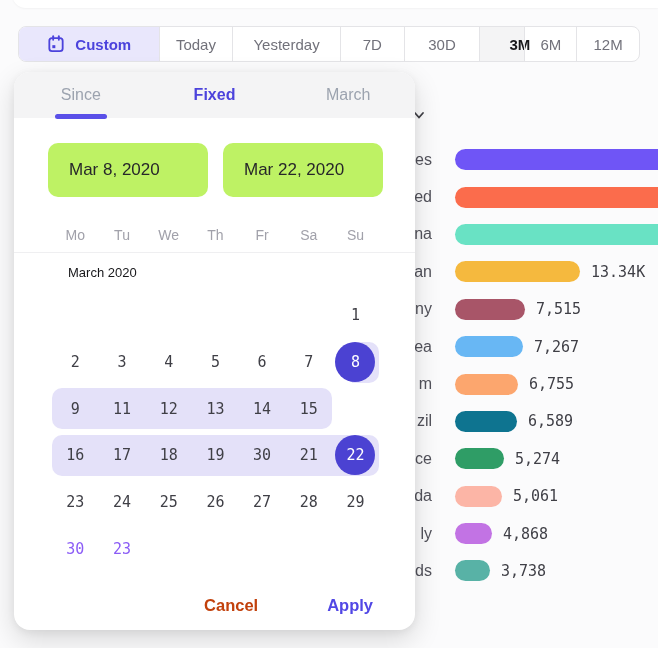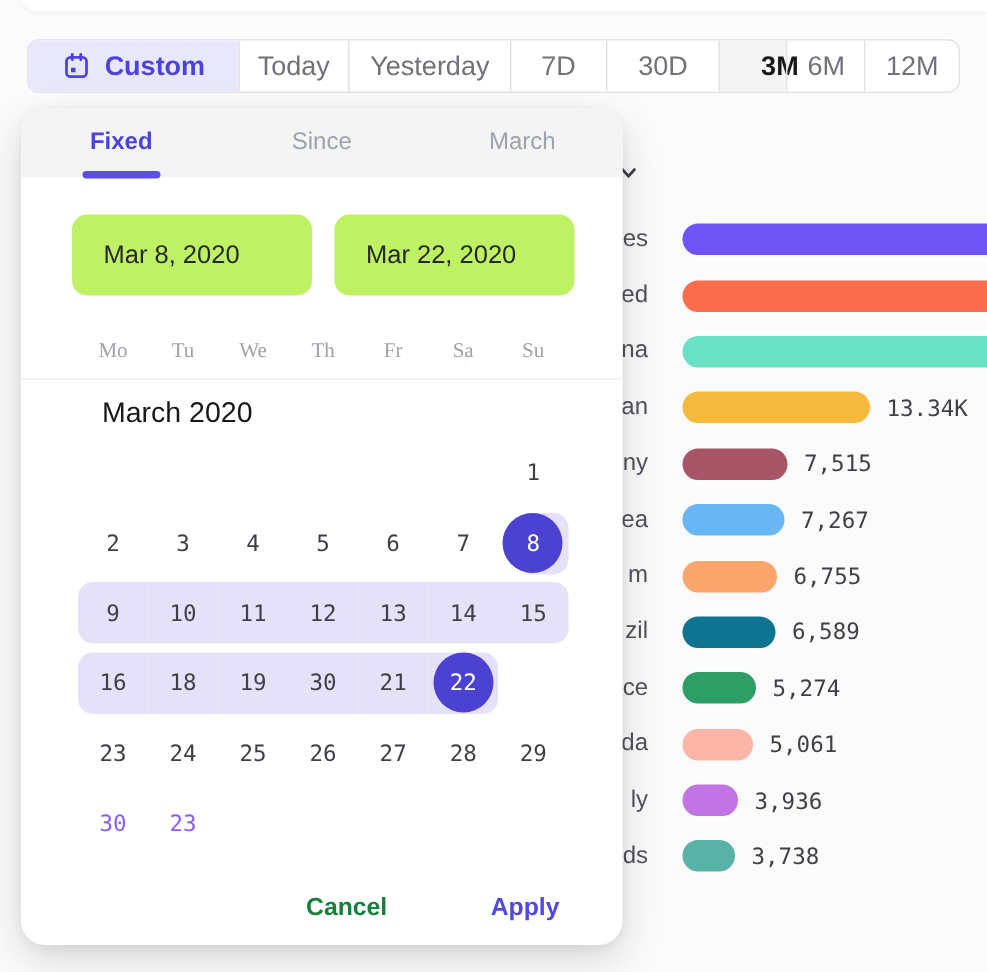--- a/index.html
+++ b/index.html
@@ -18,21 +18,21 @@
     box-shadow:0 1px 2px rgba(0,0,0,0.04);
   }
 
   
   .toolbar{
     position:absolute;left:18px;top:26px;height:36px;width:622px;
     background:#FFFFFF;border:1px solid #E4E4E7;border-radius:8px;
     display:flex;align-items:stretch;box-sizing:border-box;overflow:hidden;
   }
   .seg{display:flex;align-items:center;justify-content:center;box-sizing:border-box;
-    font-size:18px;color:#71717A;cursor:pointer;white-space:nowrap;}
+    font-size:15px;color:#71717A;cursor:pointer;white-space:nowrap;}
   .seg-custom{width:140px;background:#E9E7FC;color:#4C43DC;font-weight:700;gap:9px;}
   .preset{border-left:1px solid #E4E4E7;}
   .preset:nth-of-type(2){width:74px;}
   .preset:nth-of-type(3){width:108px;}
   .preset:nth-of-type(4){width:64px;}
   .preset:nth-of-type(5){width:76px;}
   .preset:nth-of-type(6){width:45px;padding-left:35px;}
   .preset:nth-of-type(7){width:52px;}
   .preset:nth-of-type(8){width:63px;}
   .preset.selected{background:#F4F4F5;color:#18181B;font-weight:700;}
@@ -65,44 +65,44 @@
 
   .date-input{
     position:absolute;width:160px;height:54px;background:#bef264;border-radius:10px;
     display:flex;align-items:center;padding-left:21px;box-sizing:border-box;
     font-size:17px;color:#27272A;font-weight:500;cursor:text;
   }
   .date-input.start{left:34px;top:71px;}
   .date-input.end{left:209px;top:71px;}
 
   .weekdays{position:absolute;left:38px;top:155px;width:327px;display:flex;}
-  .weekday{width:46.7px;text-align:center;font-size:14px;color:#A1A1AA;font-family:Liberation Serif, serif;}
+  .weekday{width:46.7px;text-align:center;font-size:14px;color:#A1A1AA;}
   .weekday-divider{position:absolute;left:0;top:180px;width:100%;height:1px;background:#EFEFF1;}
 
-  .month-title{position:absolute;left:54px;top:193px;font-size:19px;color:#18181B;font-weight:500;}
+  .month-title{position:absolute;left:54px;top:193px;font-size:13px;color:#18181B;font-weight:500;}
 
   .grid{position:absolute;left:38px;top:220px;width:327px;}
   .grid-week{display:flex;height:46.7px;}
   .cell{position:relative;width:46.7px;height:46.7px;display:flex;align-items:center;
     justify-content:center;cursor:pointer;}
   .cell.empty{cursor:default;}
   .band{position:absolute;top:3px;bottom:2.7px;left:0;right:0;background:#E4E1F9;}
   .band.rl{border-top-left-radius:10px;border-bottom-left-radius:10px;}
   .band.rr{border-top-right-radius:10px;border-bottom-right-radius:10px;}
   .band.half{left:42%;}
   .daynum{position:relative;font-size:15px;color:#3F3F46;z-index:2;
     width:40px;height:40px;display:flex;align-items:center;justify-content:center;}
   .cell.selected .daynum{background:#4B42D2;border-radius:50%;color:#FFFFFF;}
   .cell.muted .daynum{color:#8b5cf6;}
 
   .popup-footer{position:absolute;left:0;right:0;top:508px;height:50px;
     display:flex;align-items:center;justify-content:flex-end;gap:57px;padding-right:36px;}
   .btn{font-size:16.5px;font-weight:700;cursor:pointer;background:none;border:none;
     font-family:"Liberation Sans",sans-serif;}
-  .btn.cancel{color:#15803d;}
+  .btn.cancel{color:#c2410c;}
   .btn.apply{color:#5147E5;}
 </style>
 </head>
 <body>
 
 <div class="top-card-edge"></div>
 
 <div class="toolbar">
   <div class="seg seg-custom">
     <span class="cal-icon">
@@ -169,39 +169,39 @@
       <div class="chart-value mono">5,274</div>
     </div>
     <div class="chart-row">
       <div class="chart-label">da</div>
       <div class="bar" style="background: rgb(252, 181, 166); width: 47px;"></div>
       <div class="chart-value mono">5,061</div>
     </div>
     <div class="chart-row">
       <div class="chart-label">ly</div>
       <div class="bar" style="background: rgb(194, 115, 228); width: 37px;"></div>
-      <div class="chart-value mono">3,936</div>
+      <div class="chart-value mono">4,868</div>
     </div>
     <div class="chart-row">
       <div class="chart-label">ds</div>
       <div class="bar" style="background: rgb(88, 178, 166); width: 35px;"></div>
       <div class="chart-value mono">3,738</div>
     </div>
   </div>
 
 <span class="hidden-chevron">
   <svg width="14" height="14" viewBox="0 0 14 14" fill="none" stroke="#3F3F46" stroke-width="1.8" stroke-linecap="round">
     <polyline points="3,5 7,9.5 11,5"></polyline>
   </svg>
 </span>
 
 <div class="popup">
   <div class="popup-header">
-    <div class="tab active">Fixed</div>
-      <div class="tab">Since</div>
+    <div class="tab">Since</div>
+      <div class="tab active">Fixed</div>
       <div class="tab">March</div>
       <div class="tab-underline"></div>
   </div>
 
   <div class="date-input start">
     <span>Mar 8, 2020</span>
   </div>
   <div class="date-input end">
     <span>Mar 22, 2020</span>
   </div>
@@ -255,24 +255,20 @@
           <div class="daynum mono">8</div>
         </div>
       </div>
       <div class="grid-week">
         <div class="cell">
           <div class="band rl"></div>
           <div class="daynum mono">9</div>
         </div>
         <div class="cell">
           <div class="band"></div>
-          <div class="daynum mono">10</div>
-        </div>
-        <div class="cell">
-          <div class="band"></div>
           <div class="daynum mono">11</div>
         </div>
         <div class="cell">
           <div class="band"></div>
           <div class="daynum mono">12</div>
         </div>
         <div class="cell">
           <div class="band"></div>
           <div class="daynum mono">13</div>
         </div>
@@ -282,20 +278,24 @@
         </div>
         <div class="cell">
           <div class="band rr"></div>
           <div class="daynum mono">15</div>
         </div>
       </div>
       <div class="grid-week">
         <div class="cell">
           <div class="band rl"></div>
           <div class="daynum mono">16</div>
+        </div>
+        <div class="cell">
+          <div class="band"></div>
+          <div class="daynum mono">17</div>
         </div>
         <div class="cell">
           <div class="band"></div>
           <div class="daynum mono">18</div>
         </div>
         <div class="cell">
           <div class="band"></div>
           <div class="daynum mono">19</div>
         </div>
         <div class="cell">

